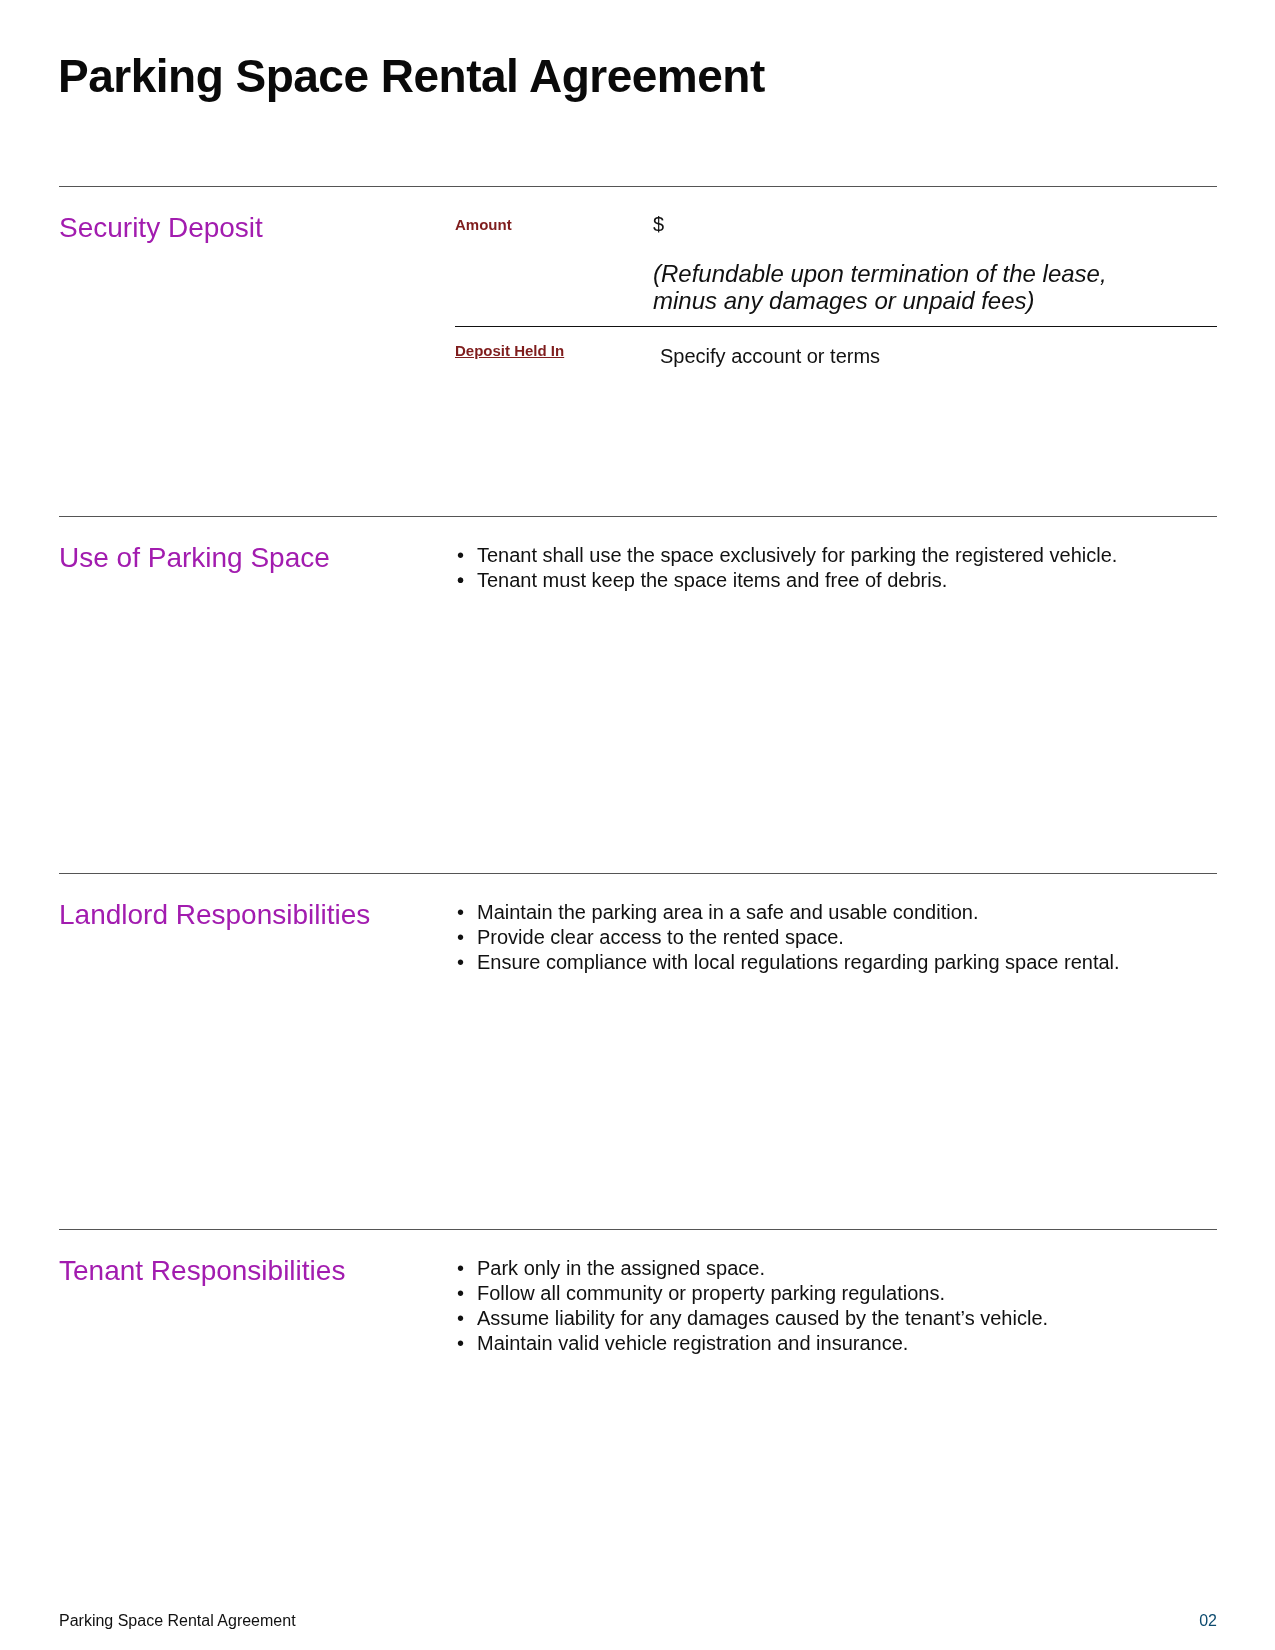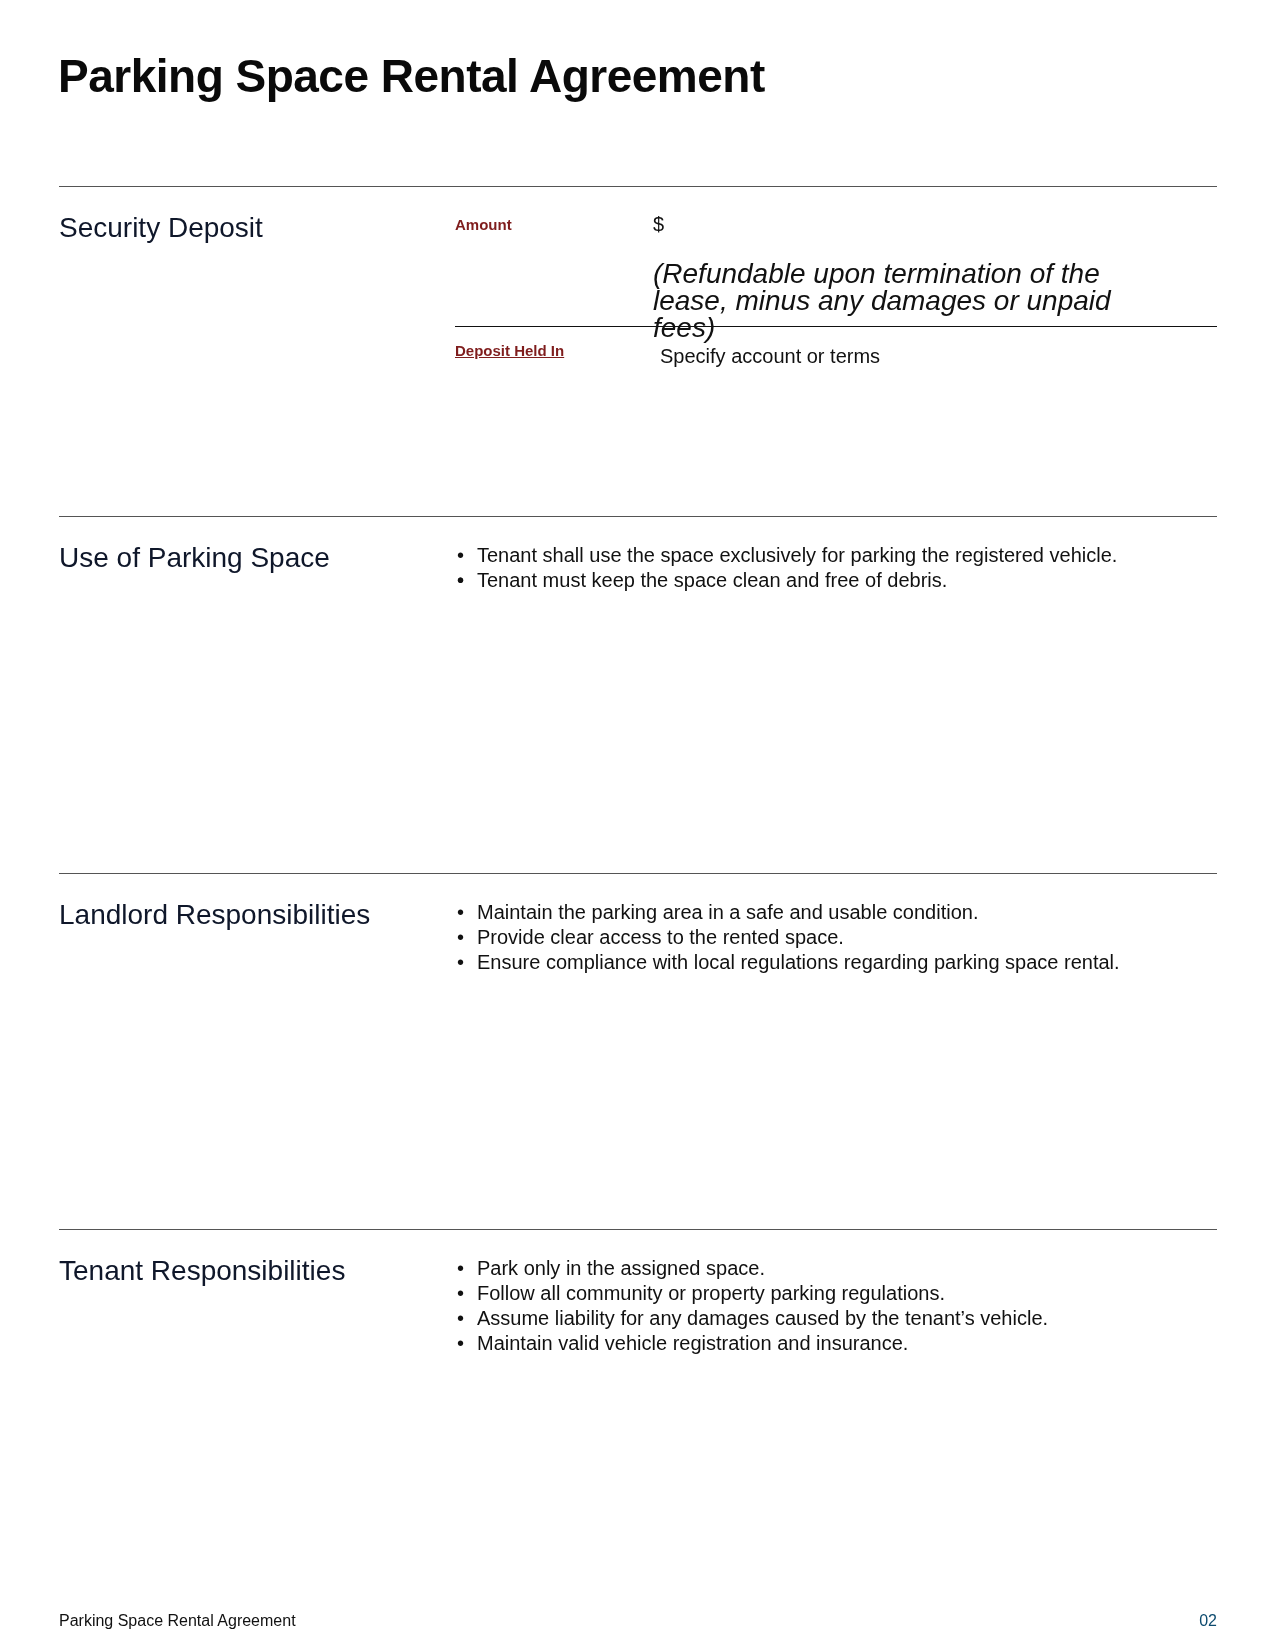--- a/index.html
+++ b/index.html
@@ -8,28 +8,28 @@
     font-family: "Liberation Sans", sans-serif; color: #111111;
   }
   .title {
     position: absolute; left: 58px; top: 48px; margin: 0;
     font-size: 46px; font-weight: 700; letter-spacing: -0.5px; line-height: 56px;
     color: #0a0a0a;
   }
   .rule { position: absolute; left: 59px; width: 1158px; height: 0; border-top: 1.5px solid #555555; }
   .section-heading {
     position: absolute; left: 59px; width: 360px; margin: 0;
-    font-size: 28px; font-weight: 400; line-height: 35px; color: #0f172a;
+    font-size: 28px; font-weight: 400; line-height: 35px; color: #a21caf;
   }
   .field-label {
     position: absolute; left: 455px; font-size: 15px; font-weight: 700; line-height: 24px; color: #7f1d1d;
   }
   .field-value { position: absolute; left: 653px; font-size: 20px; line-height: 27px; color: #111; }
   .field-note {
-    position: absolute; left: 653px; width: 520px; font-size: 28px; font-style: italic; line-height: 27px; color: #111;
+    position: absolute; left: 653px; width: 520px; font-size: 24px; font-style: italic; line-height: 27px; color: #111;
   }
   .inner-rule { position: absolute; left: 455px; width: 762px; border-top: 1.5px solid #111111; }
   .bullets {
     position: absolute; left: 457px; width: 720px; margin: 0; padding: 0; list-style: none;
     font-size: 20px; line-height: 25px; color: #111;
   }
   .bullets li { position: relative; padding-left: 20px; }
   .bullets li .dot { position: absolute; left: 0; top: 0; }
   .footer-left { position: absolute; left: 59px; top: 1612px; font-size: 16px; color: #111; }
   .footer-right { position: absolute; right: 58px; top: 1612px; font-size: 16px; color: #0c4a6e; }
@@ -47,21 +47,21 @@
 <div class="field-note" style="top:260px;">(Refundable upon termination of the lease, minus any damages or unpaid fees)</div>
 <div class="inner-rule" style="top:326px;"></div>
 <div class="field-label" style="top:339px;text-decoration:underline;">Deposit Held In</div>
 <div class="field-value" style="top:343px; left:660px;">Specify account or terms</div>
 
 <div class="rule" style="top:516px;"></div>
 <h2 class="section-heading" style="top:540px;">Use of Parking Space</h2>
 <ul class="bullets" style="top:543px;">
   <li><span class="dot">•</span><span>Tenant shall use the space exclusively for parking the registered vehicle.</span></li>
   <li style="width:660px;"><span class="dot">•</span></li>
-  <li><span class="dot">•</span><span>Tenant must keep the space clean and free of debris.</span></li>
+  <li><span class="dot">•</span><span>Tenant must keep the space items and free of debris.</span></li>
 </ul>
 
 <div class="rule" style="top:873px;"></div>
 <h2 class="section-heading" style="top:897px;">Landlord Responsibilities</h2>
 <ul class="bullets" style="top:900px;">
   <li><span class="dot">•</span><span>Maintain the parking area in a safe and usable condition.</span></li>
   <li><span class="dot">•</span><span>Provide clear access to the rented space.</span></li>
   <li><span class="dot">•</span><span>Ensure compliance with local regulations regarding parking space rental.</span></li>
 </ul>
 

